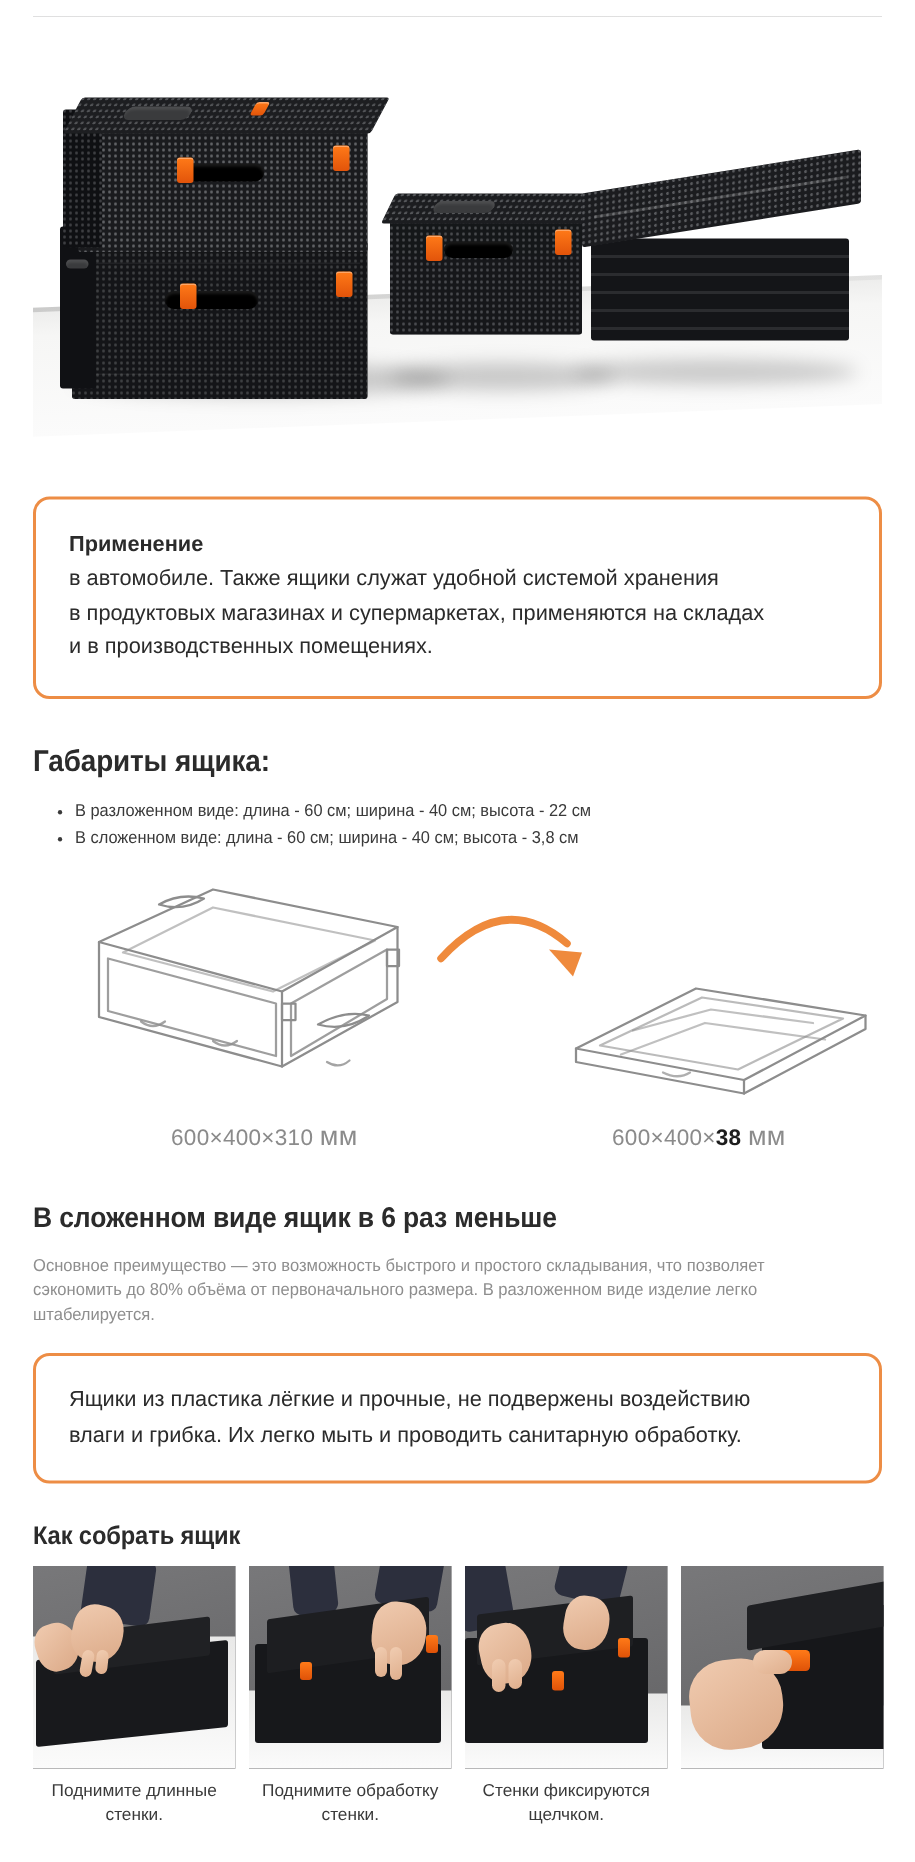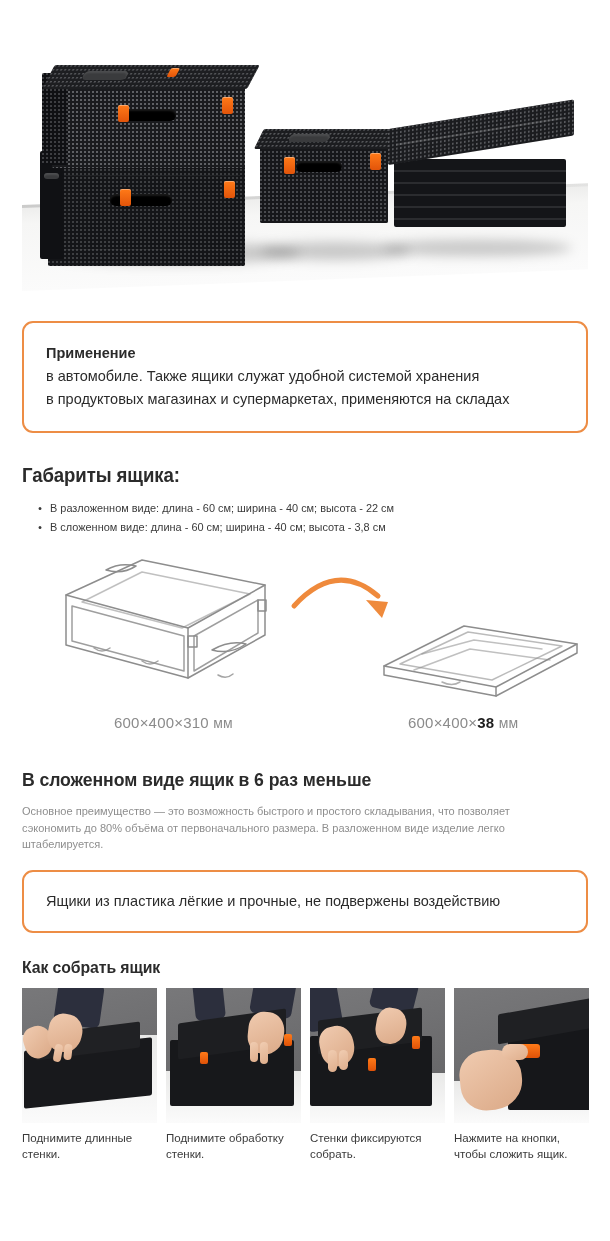--- a/index.html
+++ b/index.html
@@ -104,21 +104,21 @@
   }
 
   
   .callout {
     box-sizing: border-box;
     border: 2px solid #ed8d45;
     border-radius: 11px;
     background: #ffffff;
   }
   .callout-1 {
-    margin-top: 29px;
+    margin-top: 39px;
     padding: 19px 22px 21px 22px;
   }
   .callout-title {
     font-size: 14.5px;
     font-weight: bold;
     color: #2b2b2b;
     line-height: 22px;
     margin-bottom: 1px;
   }
   .callout-line {
@@ -201,21 +201,21 @@
   .dim-cap {
     position: absolute;
     font-size: 15px;
     color: #8b8b8b;
     letter-spacing: .2px;
     white-space: nowrap;
   }
   .dim-cap.left  { left: 92px; }
   .dim-cap.right { left: 386px; }
   .dim-cap b { color: #1d1d1d; font-weight: bold; }
-  .dim-cap .mm { font-size: 14px; }
+  .dim-cap .mm { font-size: 18px; }
 
   
   .gray-p {
     font-family: "Liberation Sans Narrow", "Liberation Sans", sans-serif;
     font-stretch: condensed;
     font-size: 11.5px;
     line-height: 16.5px;
     color: #8e8e8e;
     margin-top: 11px;
     width: 570px;
@@ -270,20 +270,21 @@
   }
   .t-latch {
     position: absolute;
     background: linear-gradient(to bottom, #ff7a18, #df5208);
     border-radius: 2px;
   }
   .thumb-cap {
     font-size: 11.5px;
     line-height: 16px;
     color: #3a3a3a;
+    text-align: center;
     margin-top: 7px;
     font-family: "Liberation Sans Narrow", "Liberation Sans", sans-serif;
     font-stretch: condensed;
   }
 </style>
 </head>
 <body>
 
 <div class="page">
  <div class="content">
@@ -345,20 +346,21 @@
     <div class="crate" style="left:366px;top:118px;width:186px;height:36px;background:#1b1c1f;transform:skewY(-9deg);transform-origin:left bottom;">
       <div class="face mesh" style="opacity:.9"></div>
       <div class="rib" style="left:8px;top:16px;width:168px;background:rgba(255,255,255,.14);height:2px;"></div>
     </div>
   </div>
 
   <div class="callout callout-1">
     <div class="callout-title">Применение</div>
     <div class="callout-line">в автомобиле. Также ящики служат удобной системой хранения</div>
     <div class="callout-line">в продуктовых магазинах и супермаркетах, применяются на складах</div>
+    <div class="callout-line">и в производственных помещениях.</div>
   </div>
 
   <div class="h-cond h-dims">Габариты ящика:</div>
 
   <ul class="dims-list">
     <li>В разложенном виде: длина - 60 см; ширина - 40 см; высота - 22 см</li>
     <li>В сложенном виде: длина - 60 см; ширина - 40 см; высота - 3,8 см</li>
   </ul>
 
   <div class="diagram">
@@ -409,20 +411,21 @@
   <div class="dim-captions">
     <div class="dim-cap left"><span>600×400×310</span> <span class="mm">мм</span></div>
     <div class="dim-cap right"><span>600×400×</span><b>38</b> <span class="mm">мм</span></div>
   </div>
 
   <div class="h-cond h-fold" style="margin-top:28px;">В сложенном виде ящик в 6 раз меньше</div>
   <div class="gray-p">Основное преимущество — это возможность быстрого и простого складывания, что позволяет сэкономить до 80% объёма от первоначального размера. В разложенном виде изделие легко штабелируется.</div>
 
   <div class="callout callout-2">
     <div class="callout-line">Ящики из пластика лёгкие и прочные, не подвержены воздействию</div>
+    <div class="callout-line">влаги и грибка. Их легко мыть и проводить санитарную обработку.</div>
   </div>
 
   <div class="h-cond h-assembly">Как собрать ящик</div>
 
   <div class="thumbs">
 
     <div class="thumb-col">
       <div class="thumb">
         <div class="t-bg"></div>
         <div class="t-table" style="height:88px;"></div>
@@ -470,36 +473,32 @@
         <div class="t-obj" style="left:8px;top:26px;width:104px;height:34px;background:#1e1f22;transform:skewY(-7deg);"></div>
         <div class="t-hand" style="left:10px;top:38px;width:34px;height:40px;transform:rotate(-12deg);"></div>
         <div class="t-hand" style="left:66px;top:20px;width:30px;height:36px;transform:rotate(10deg);"></div>
         <div class="t-finger" style="left:18px;top:62px;width:9px;height:22px;"></div>
         <div class="t-finger" style="left:29px;top:62px;width:9px;height:20px;"></div>
         <div class="t-latch" style="left:102px;top:48px;width:8px;height:13px;"></div>
         <div class="t-latch" style="left:58px;top:70px;width:8px;height:13px;"></div>
       </div>
       <div class="thumb-cap">
         <span>Стенки фиксируются</span><br>
-        <span>собрать.</span>
+        <span>щелчком.</span>
       </div>
     </div>
 
     <div class="thumb-col">
       <div class="thumb">
         <div class="t-bg"></div>
         <div class="t-table" style="height:42px;"></div>
         <div class="t-obj mesh" style="left:54px;top:26px;width:84px;height:96px;background-color:#16171a;"></div>
         <div class="t-obj" style="left:44px;top:18px;width:96px;height:30px;background:#1f2023;transform:skewY(-10deg);"></div>
         <div class="t-latch" style="left:56px;top:56px;width:30px;height:14px;border-radius:3px;"></div>
         <div class="t-hand" style="left:6px;top:62px;width:62px;height:60px;transform:rotate(-6deg);"></div>
         <div class="t-finger" style="left:48px;top:56px;width:26px;height:16px;border-radius:10px;"></div>
       </div>
-      <div class="thumb-cap">
-        <span>Нажмите на кнопки,</span><br>
-        <span>чтобы сложить ящик.</span>
-      </div>
     </div>
 
   </div>
 
  </div>
 </div>
 
 </body></html>

